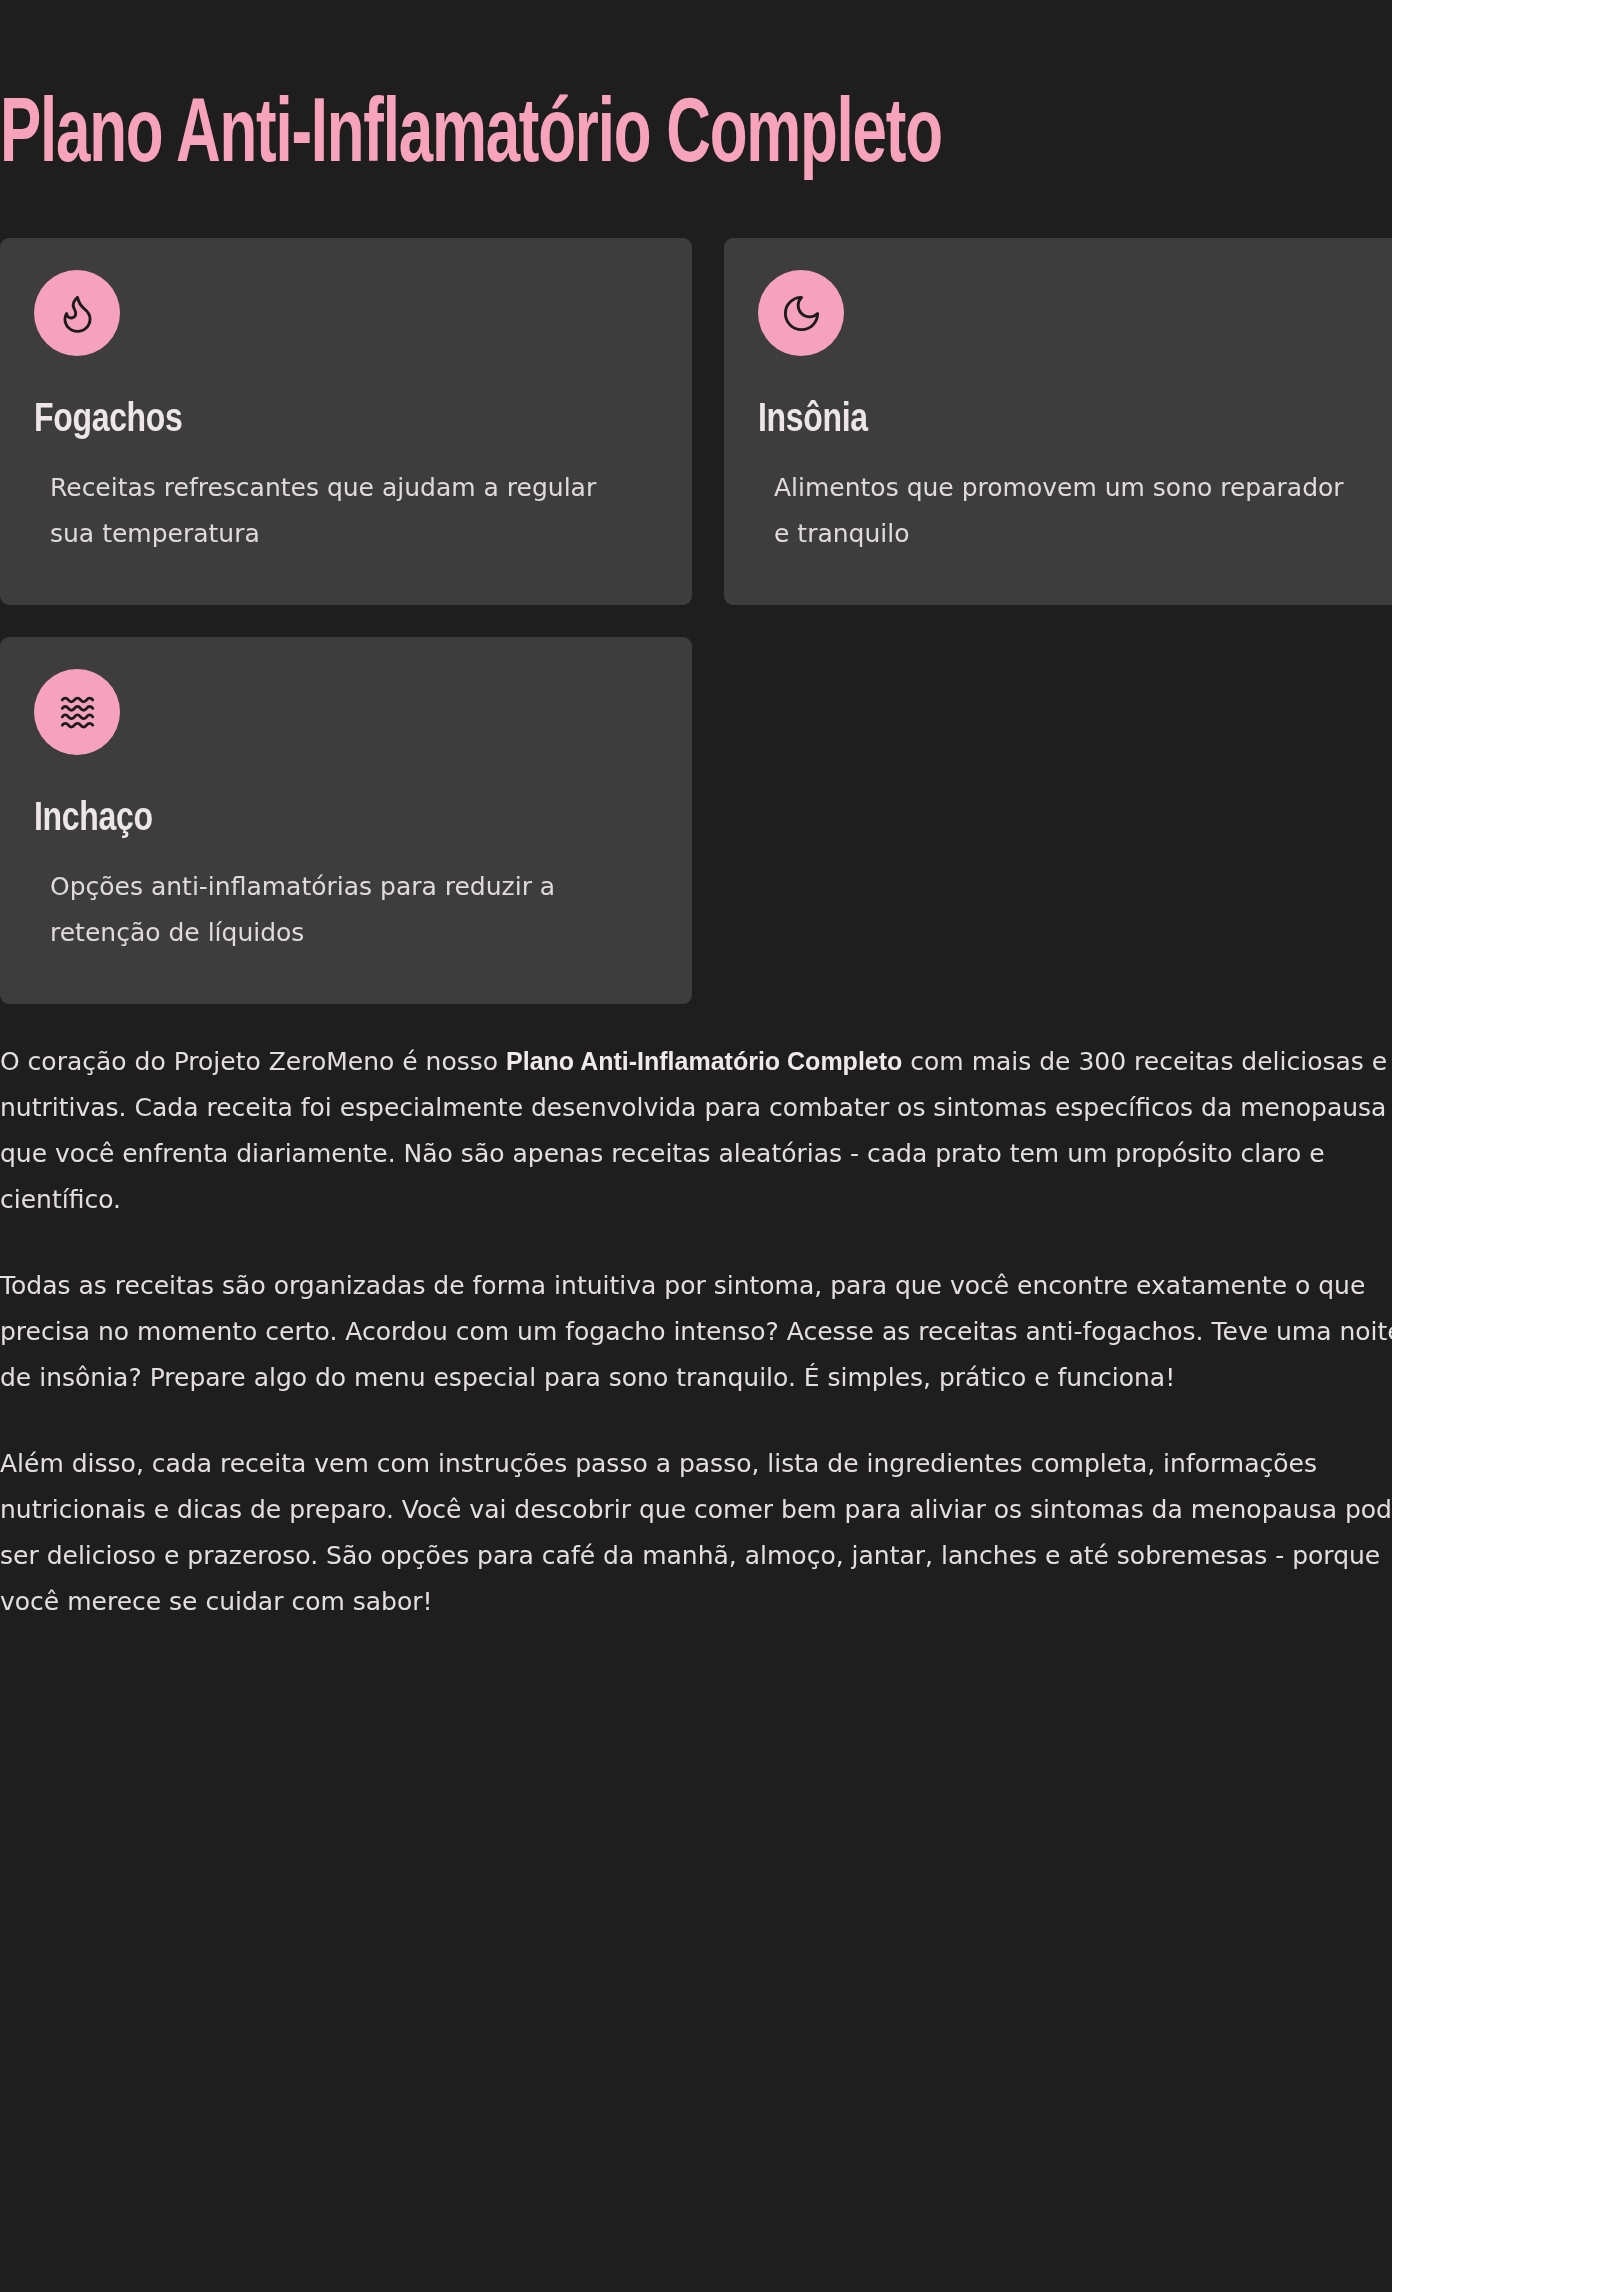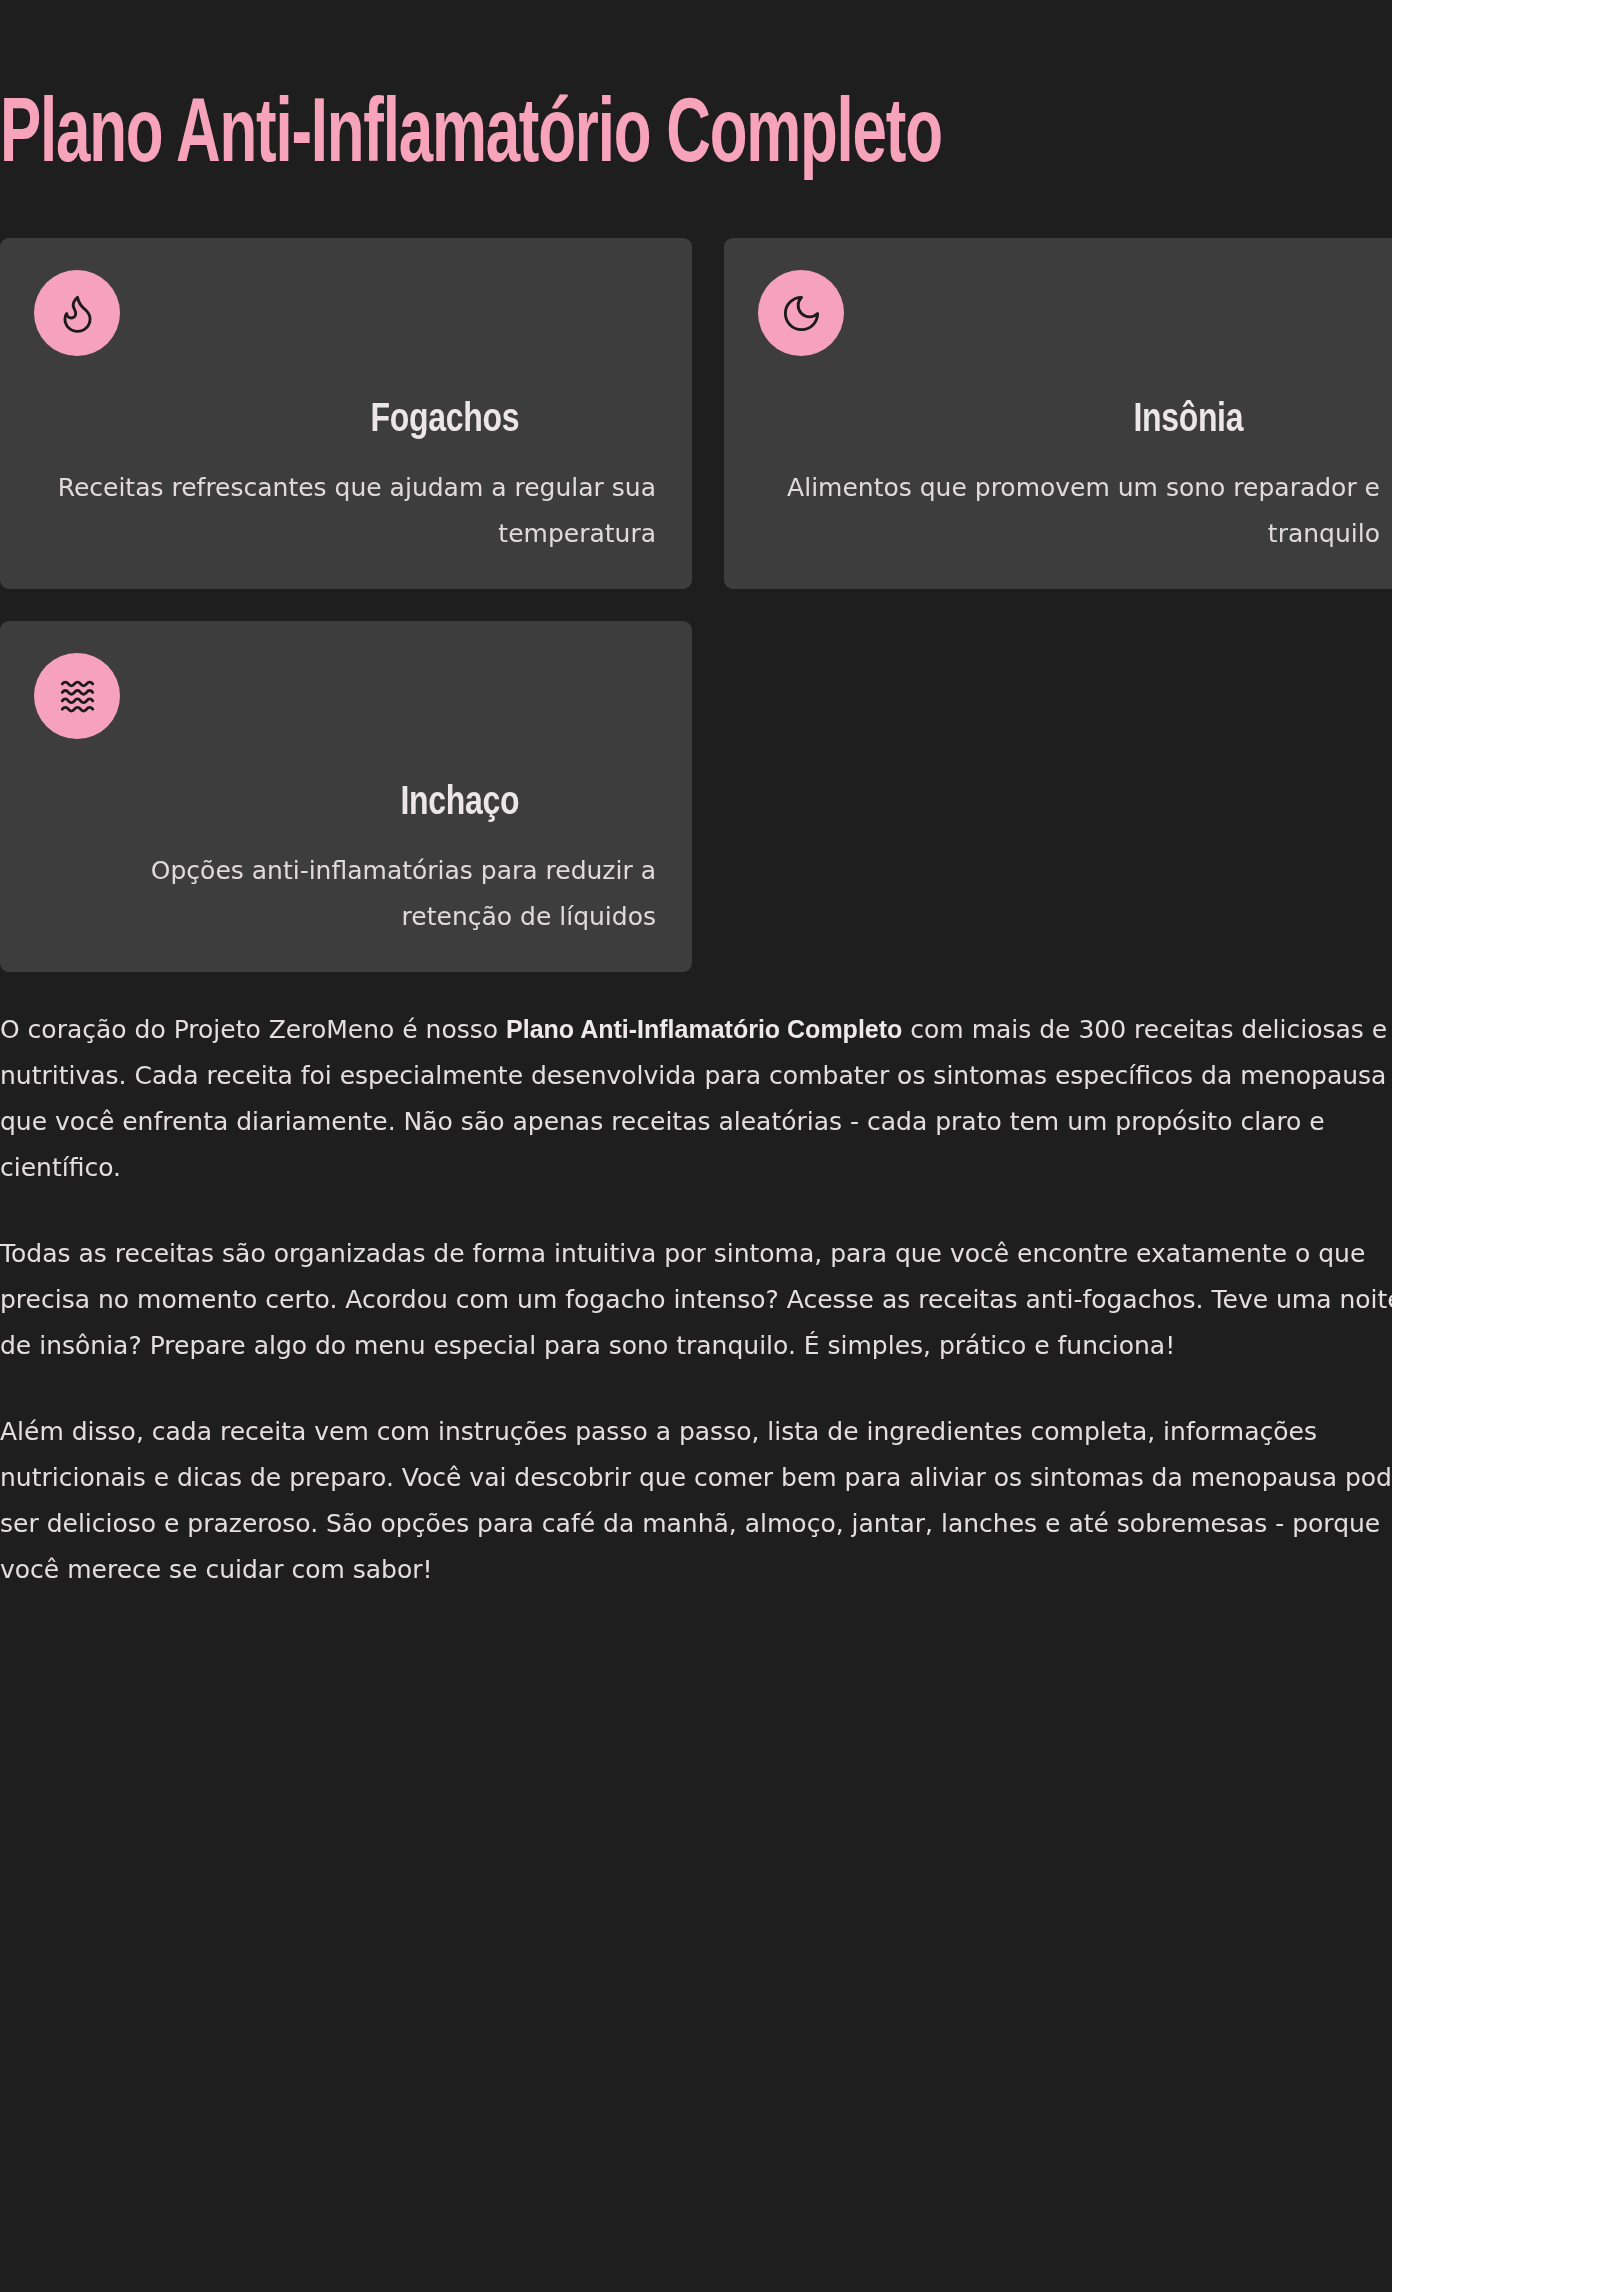--- a/index.html
+++ b/index.html
@@ -30,21 +30,20 @@
     display: grid;
     grid-template-columns: 1fr 1fr;
     gap: 32px;
   }
   .card {
     background: #3e3d3d;
     border-radius: 9px;
     padding: 32px 36px 32px 34px;
     min-height: 341px;
     box-sizing: border-box;
-    text-align: right;
   }
   .icon-circle {
     width: 86px;
     height: 86px;
     border-radius: 50%;
     background: #f6a2be;
     display: flex;
     align-items: center;
     justify-content: center;
     margin-bottom: 39px;
@@ -67,21 +66,21 @@
     color: #ece6e9;
     margin: 0 0 25px 0;
     white-space: nowrap;
     transform: scaleX(0.78);
     transform-origin: left center;
   }
   .card-desc {
     font-size: 25px;
     line-height: 46px;
     color: #e0dadd;
-    margin: 0;
+    margin: 16px;
   }
   .intro {
     margin-top: 34px;
   }
   .intro p {
     font-size: 25px;
     line-height: 46px;
     color: #e4dee1;
     margin: 0 0 40px 0;
   }

